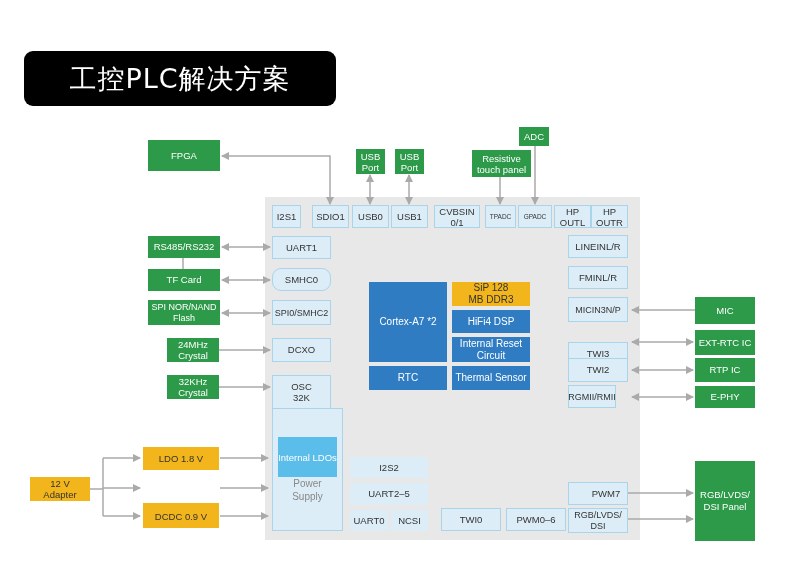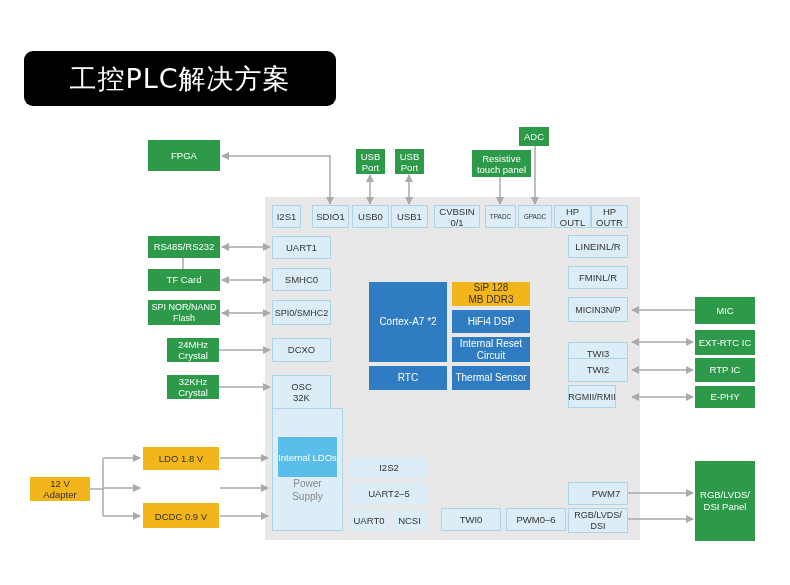--- a/index.html
+++ b/index.html
@@ -78,21 +78,21 @@
 <div class="blk pin" style="left:312px;top:205px;width:37px;height:23px;">SDIO1</div>
 <div class="blk pin" style="left:352px;top:205px;width:37px;height:23px;">USB0</div>
 <div class="blk pin" style="left:391px;top:205px;width:37px;height:23px;">USB1</div>
 <div class="blk pin" style="left:434px;top:205px;width:46px;height:23px;line-height:11px;">CVBSIN 0/1</div>
 <div class="blk pin" style="left:485px;top:205px;width:31px;height:23px;font-size:6.5px;">TPADC</div>
 <div class="blk pin" style="left:518px;top:205px;width:34px;height:23px;font-size:6.5px;">GPADC</div>
 <div class="blk pin" style="left:554px;top:205px;width:37px;height:23px;line-height:11px;">HP OUTL</div>
 <div class="blk pin" style="left:591px;top:205px;width:37px;height:23px;line-height:11px;">HP OUTR</div>
 
 <div class="blk pin" style="left:272px;top:236px;width:59px;height:23px;">UART1</div>
-<div class="blk pin" style="left:272px;top:268px;width:59px;height:23px;">SMHC0</div>
+<div class="blk pin" style="left:272px;top:268px;width:59px;height:23px;border-radius:9px;">SMHC0</div>
 <div class="blk pin" style="left:272px;top:300px;width:59px;height:25px;font-size:9px;">SPI0/SMHC2</div>
 <div class="blk pin" style="left:272px;top:338px;width:59px;height:24px;">DCXO</div>
 <div class="blk pin" style="left:272px;top:375px;width:59px;height:25px;line-height:11px;padding:16px 14px;">OSC 32K</div>
 
 <div class="blk core" style="left:369px;top:282px;width:78px;height:80px;">Cortex-A7 *2</div>
 <div class="blk core" style="left:369px;top:366px;width:78px;height:24px;">RTC</div>
 <div class="blk ddr" style="left:452px;top:282px;width:78px;height:24px;padding:8px 14px;">SiP 128 MB DDR3</div>
 <div class="blk core" style="left:452px;top:310px;width:78px;height:23px;">HiFi4 DSP</div>
 <div class="blk core" style="left:452px;top:337px;width:78px;height:25px;">Internal Reset Circuit</div>
 <div class="blk core" style="left:452px;top:366px;width:78px;height:24px;">Thermal Sensor</div>

